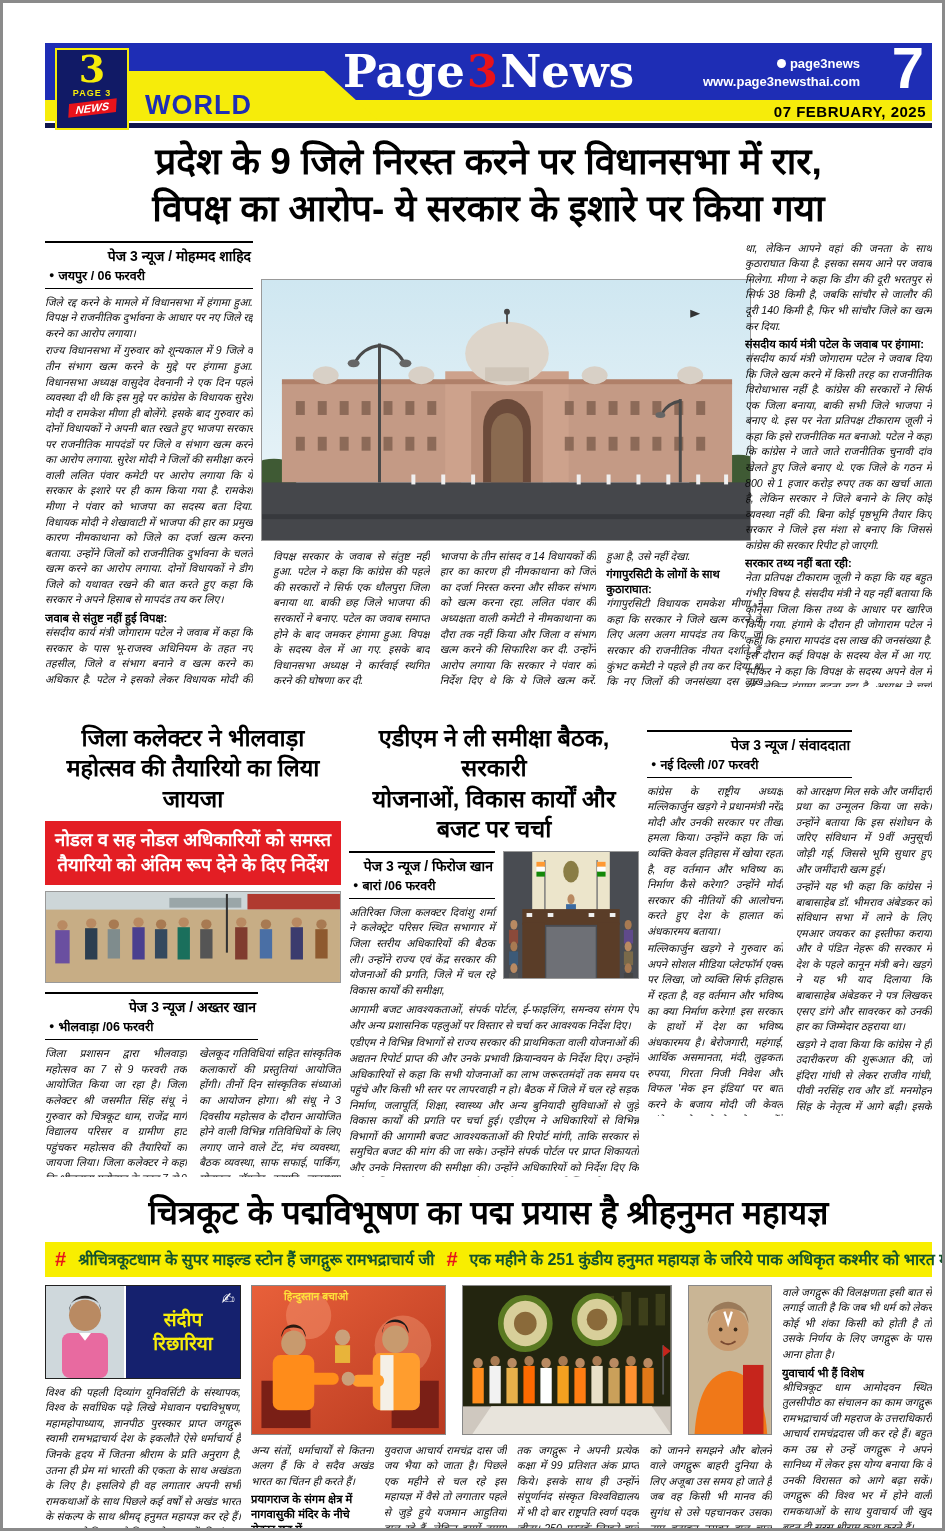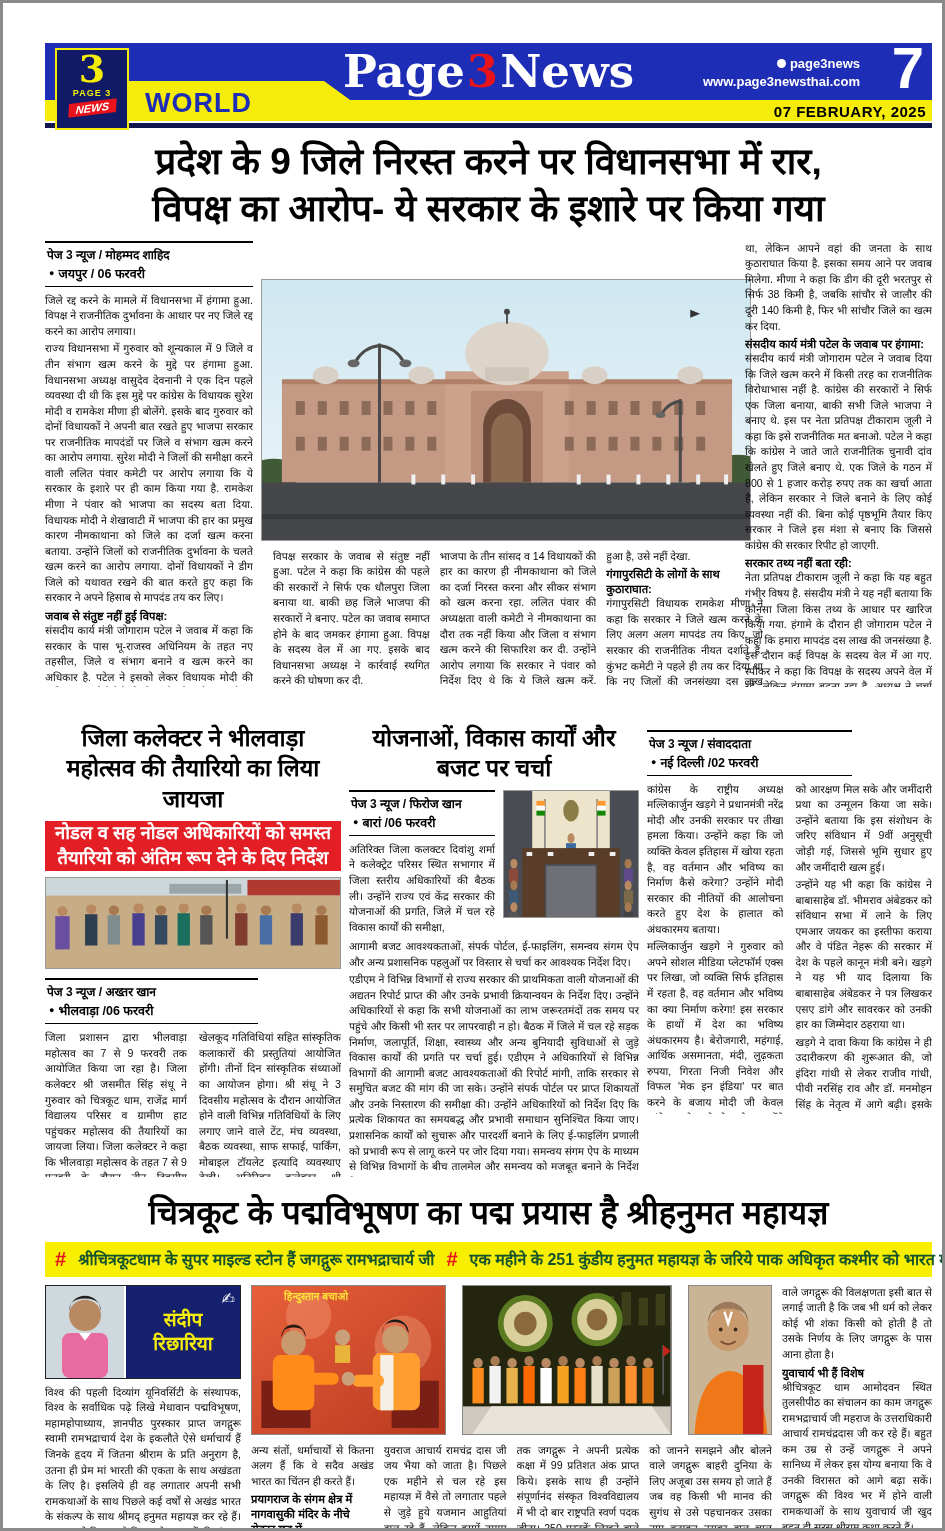--- a/index.html
+++ b/index.html
@@ -3,22 +3,22 @@
 <meta charset="utf-8">
 <style>
   *{box-sizing:border-box;margin:0;padding:0;}
   body{margin:0;background:#9aa0a6;font-family:"Liberation Sans","DejaVu Sans",sans-serif;}
   .page{position:relative;width:945px;height:1531px;background:#fff;margin:0 auto;
         border:3px solid #8a8a8a;padding:40px 10px 8px 42px;overflow:hidden;}
   
   .masthead{position:relative;height:78px;background:#1e2db5;}
   .mh-strip{position:absolute;left:0;right:0;bottom:0;height:21px;background:#f6ec0a;}
   .mh-date{position:absolute;right:6px;bottom:1px;font-size:15px;font-weight:bold;color:#000;letter-spacing:.5px;}
-  .mh-world{position:absolute;left:84px;bottom:0;width:250px;height:40px;background:#f6ec0a;
-            clip-path:polygon(0 0,78% 0,100% 100%,0 100%);display:flex;align-items:center;padding:4px 0 0 16px;}
+  .mh-world{position:absolute;left:84px;bottom:0;width:250px;height:50px;background:#f6ec0a;
+            clip-path:polygon(0 0,78% 0,100% 100%,0 100%);display:flex;align-items:flex-end;padding:4px 0 0 16px;}
   .mh-world span{color:#1e2db5;font-weight:900;font-size:27px;letter-spacing:1px;}
   .mh-logo{position:absolute;left:10px;top:5px;width:74px;height:82px;background:#111a66;
            border:2px solid #f6ec0a;text-align:center;z-index:3;}
   .mh-logo .big3{color:#f6ec0a;font-size:38px;font-weight:900;line-height:38px;font-family:"DejaVu Serif",serif;}
   .mh-logo .pg3{color:#f6ec0a;font-size:9px;font-weight:bold;letter-spacing:1px;}
   .mh-logo .nws{display:inline-block;background:#e8131b;color:#fff;font-size:11px;font-weight:900;
                 padding:1px 7px;transform:skewX(-10deg) rotate(-7deg);margin-top:2px;font-style:italic;}
   .mh-title{position:absolute;left:50%;top:2px;transform:translateX(-50%);white-space:nowrap;
             font-family:"DejaVu Serif",serif;font-weight:bold;font-size:45px;color:#fff;z-index:2;}
   .mh-title .red3{color:#e8131b;padding:0 2px;}
@@ -26,38 +26,38 @@
   .mh-right .soc{font-size:13px;font-weight:bold;}
   .mh-right .dot{display:inline-block;width:9px;height:9px;border-radius:50%;background:#fff;margin-right:4px;}
   .mh-right .web{font-size:13px;font-weight:bold;}
   .mh-seven{position:absolute;right:8px;top:-4px;color:#fff;font-size:58px;font-weight:bold;z-index:2;line-height:1;}
   .mh-rule{height:5px;background:#10164e;margin-top:2px;}
   
   .lead-head{margin-top:10px;text-align:center;font-weight:900;font-size:37px;line-height:1.28;color:#000;}
   
   .lead{position:relative;height:446px;margin-top:8px;}
   .byl{border-top:2px solid #000;border-bottom:1.5px solid #000;padding:3px 2px 4px 2px;margin-bottom:6px;}
-  .byl .b1{font-size:12px;font-weight:bold;text-align:left;}
+  .byl .b1{font-size:14px;font-weight:bold;text-align:right;}
   .byl .b2{font-size:12.5px;font-weight:bold;text-align:left;margin-top:2px;}
   .byl .blt{font-size:9px;vertical-align:2px;margin:0 4px 0 2px;}
-  .bp{font-size:10.6px;line-height:1.47;text-align:justify;color:#0c0c0c;}
+  .bp{font-size:10.6px;line-height:1.47;text-align:justify;color:#0c0c0c;font-style:italic;}
   .bp+.bp{margin-top:2px;}
   .bh{font-size:11.3px;font-weight:bold;margin-top:2px;color:#000;}
   .lead-c1{position:absolute;left:0;top:0;width:208px;height:446px;overflow:hidden;}
   .lead-photo{position:absolute;left:216px;top:38px;width:490px;height:262px;border:1px solid #999;}
   .lead-mid{position:absolute;left:228px;top:308px;width:490px;height:138px;display:flex;gap:10px;overflow:hidden;}
   .lead-mid>div{flex:1;overflow:hidden;}
   .lead-c5{position:absolute;right:0;top:0;width:187px;height:446px;overflow:hidden;}
   
   .mid{display:flex;gap:8px;margin-top:12px;height:478px;}
   .card{overflow:hidden;margin-top:24px;}
   .card.c1{width:298px;}.card.c2{width:292px;}.card.c3{width:287px;}
   .chead{font-size:23.5px;font-weight:900;text-align:center;line-height:1.3;color:#000;}
   .banner{background:#e31e24;color:#fff;font-weight:800;text-align:center;font-size:18.5px;
-          line-height:1.35;padding:0 4px;margin:7px 0 6px 0;}
+          line-height:1.35;padding:7px 4px;margin:7px 0 6px 0;}
   .a2-photo{width:100%;height:92px;border:1px solid #999;margin-bottom:5px;}
   .byl.small{width:72%;}
   .twocol{display:flex;gap:12px;overflow:hidden;}
   .twocol>div{flex:1;overflow:hidden;}
   .a3-top{display:flex;gap:8px;margin-top:6px;}
   .a3-left{width:148px;}
   .a3-photo{width:136px;height:128px;border:1px solid #999;flex:0 0 auto;}
   .a3-body{margin-top:4px;}
   
   .b-head{margin-top:12px;text-align:center;font-weight:900;font-size:33px;color:#000;}
@@ -278,20 +278,21 @@
             <p class="bp">जिला प्रशासन द्वारा भीलवाड़ा महोत्सव का 7 से 9 फरवरी तक आयोजित किया जा रहा है। जिला कलेक्टर श्री जसमीत सिंह संधू ने गुरुवार को चित्रकूट धाम, राजेंद्र मार्ग विद्यालय परिसर व ग्रामीण हाट पहुंचकर महोत्सव की तैयारियों का जायजा लिया। जिला कलेक्टर ने कहा कि भीलवाड़ा महोत्सव के तहत 7 से 9 फरवरी के दौरान तीन दिवसीय आयोजन के तहत समस्त गतिविधियां भव्य व उत्कृष्ट हो। जिला कलेक्टर ने नोडल व सह नोडल अधिकारियों के साथ कार्यक्रम स्थलों का जायजा लेकर समस्त तैयारियों को अंतिम रूप देने के निर्देश दिए। उन्होंने बताया कि 7 फरवरी को शोभायात्रा के साथ शुरूआत होगी। विभिन्न प्रकार की</p>
           </div>
         <div>
             <p class="bp">खेलकूद गतिविधियां सहित सांस्कृतिक कलाकारों की प्रस्तुतियां आयोजित होंगी। तीनों दिन सांस्कृतिक संध्याओं का आयोजन होगा। श्री संधू ने 3 दिवसीय महोत्सव के दौरान आयोजित होने वाली विभिन्न गतिविधियों के लिए लगाए जाने वाले टेंट, मंच व्यवस्था, बैठक व्यवस्था, साफ सफाई, पार्किंग, मोबाइल टॉयलेट इत्यादि व्यवस्थाए देखी। अतिरिक्त कलेक्टर श्री ओमप्रकाश मेहरा ने बताया कि चित्रकूट धाम में विविध गतिविधियों का आयोजन होगा। राजेंद्र मार्ग में तीन दिवसीय सांस्कृतिक कार्यक्रम आयोजित होंगे, साथ ही ग्रामीण हाट में उद्योग मेला आयोजित होगा। निरीक्षण के दौरान एडीएम सिटी प्रतिभा देवठिया, जिला उद्योग केंद्र से राहुल देव सिंह, जिला शिक्षा अधिकारी श्री योगेश पारीक सहित अन्य अधिकारीगण मौजूद रहे।</p>
           </div>
       </div>
     </div>
 
     <div class="card c2">
       <div class="chead">
+        <div>एडीएम ने ली समीक्षा बैठक, सरकारी</div>
         <div>योजनाओं, विकास कार्यों और बजट पर चर्चा</div>
       </div>
       <div class="a3-top">
         <div class="a3-left">
           <div class="byl">
             <div class="b1">पेज 3 न्यूज / फिरोज खान</div>
             <div class="b2"><span class="blt">●</span><span>बारां /06 फरवरी</span></div>
           </div>
           <p class="bp">अतिरिक्त जिला कलक्टर दिवांशु शर्मा ने कलेक्ट्रेट परिसर स्थित सभागार में जिला स्तरीय अधिकारियों की बैठक ली। उन्होंने राज्य एवं केंद्र सरकार की योजनाओं की प्रगति, जिले में चल रहे विकास कार्यों की समीक्षा,</p>
         </div>
@@ -338,21 +339,21 @@
       <div class="a3-body">
         <p class="bp">आगामी बजट आवश्यकताओं, संपर्क पोर्टल, ई-फाइलिंग, समन्वय संगम ऐप और अन्य प्रशासनिक पहलुओं पर विस्तार से चर्चा कर आवश्यक निर्देश दिए।</p>
         <p class="bp">एडीएम ने विभिन्न विभागों से राज्य सरकार की प्राथमिकता वाली योजनाओं की अद्यतन रिपोर्ट प्राप्त की और उनके प्रभावी क्रियान्वयन के निर्देश दिए। उन्होंने अधिकारियों से कहा कि सभी योजनाओं का लाभ जरूरतमंदों तक समय पर पहुंचे और किसी भी स्तर पर लापरवाही न हो। बैठक में जिले में चल रहे सड़क निर्माण, जलापूर्ति, शिक्षा, स्वास्थ्य और अन्य बुनियादी सुविधाओं से जुड़े विकास कार्यों की प्रगति पर चर्चा हुई। एडीएम ने अधिकारियों से विभिन्न विभागों की आगामी बजट आवश्यकताओं की रिपोर्ट मांगी, ताकि सरकार से समुचित बजट की मांग की जा सके। उन्होंने संपर्क पोर्टल पर प्राप्त शिकायतों और उनके निस्तारण की समीक्षा की। उन्होंने अधिकारियों को निर्देश दिए कि प्रत्येक शिकायत का समयबद्ध और प्रभावी समाधान सुनिश्चित किया जाए। प्रशासनिक कार्यों को सुचारू और पारदर्शी बनाने के लिए ई-फाइलिंग प्रणाली को प्रभावी रूप से लागू करने पर जोर दिया गया। समन्वय संगम ऐप के माध्यम से विभिन्न विभागों के बीच तालमेल और समन्वय को मजबूत बनाने के निर्देश दिए गए।</p>
 
       </div>
     </div>
 
     <div class="card c3">
       <div class="byl small" style="margin-top:7px;">
         <div class="b1">पेज 3 न्यूज / संवाददाता</div>
-        <div class="b2"><span class="blt">●</span><span>नई दिल्ली /02 फरवरी</span></div>
+        <div class="b2"><span class="blt">●</span><span>नई दिल्ली /07 फरवरी</span></div>
       </div>
       <div class="twocol" style="height:332px;">
         <div>
           <p class="bp">कांग्रेस के राष्ट्रीय अध्यक्ष मल्लिकार्जुन खड़गे ने प्रधानमंत्री नरेंद्र मोदी और उनकी सरकार पर तीखा हमला किया। उन्होंने कहा कि जो व्यक्ति केवल इतिहास में खोया रहता है, वह वर्तमान और भविष्य का निर्माण कैसे करेगा? उन्होंने मोदी सरकार की नीतियों की आलोचना करते हुए देश के हालात को अंधकारमय बताया।</p>
           <p class="bp">मल्लिकार्जुन खड़गे ने गुरुवार को अपने सोशल मीडिया प्लेटफॉर्म एक्स पर लिखा, जो व्यक्ति सिर्फ इतिहास में रहता है, वह वर्तमान और भविष्य का क्या निर्माण करेगा! इस सरकार के हाथों में देश का भविष्य अंधकारमय है। बेरोजगारी, महंगाई, आर्थिक असमानता, मंदी, लुढ़कता रुपया, गिरता निजी निवेश और विफल 'मेक इन इंडिया' पर बात करने के बजाय मोदी जी केवल कांग्रेस को कोसते रहे। उन्होंने दलितों, आदिवासियों, पिछड़े वर्ग, अल्पसंख्यक वर्ग और गरीब की योजनाओं की बात करने के बजाय इतिहास के तथ्यों को तोड़-मरोड़ कर सदन को गुमराह करने का काम किया।</p>
 
         </div>
         <div>
           <p class="bp">को आरक्षण मिल सके और जमींदारी प्रथा का उन्मूलन किया जा सके। उन्होंने बताया कि इस संशोधन के जरिए संविधान में 9वीं अनुसूची जोड़ी गई, जिससे भूमि सुधार हुए और जमींदारी खत्म हुई।</p>
           <p class="bp">उन्होंने यह भी कहा कि कांग्रेस ने बाबासाहेब डॉ. भीमराव अंबेडकर को संविधान सभा में लाने के लिए एमआर जयकर का इस्तीफा कराया और वे पंडित नेहरू की सरकार में देश के पहले कानून मंत्री बने। खड़गे ने यह भी याद दिलाया कि बाबासाहेब अंबेडकर ने पत्र लिखकर एसए डांगे और सावरकर को उनकी हार का जिम्मेदार ठहराया था।</p>

